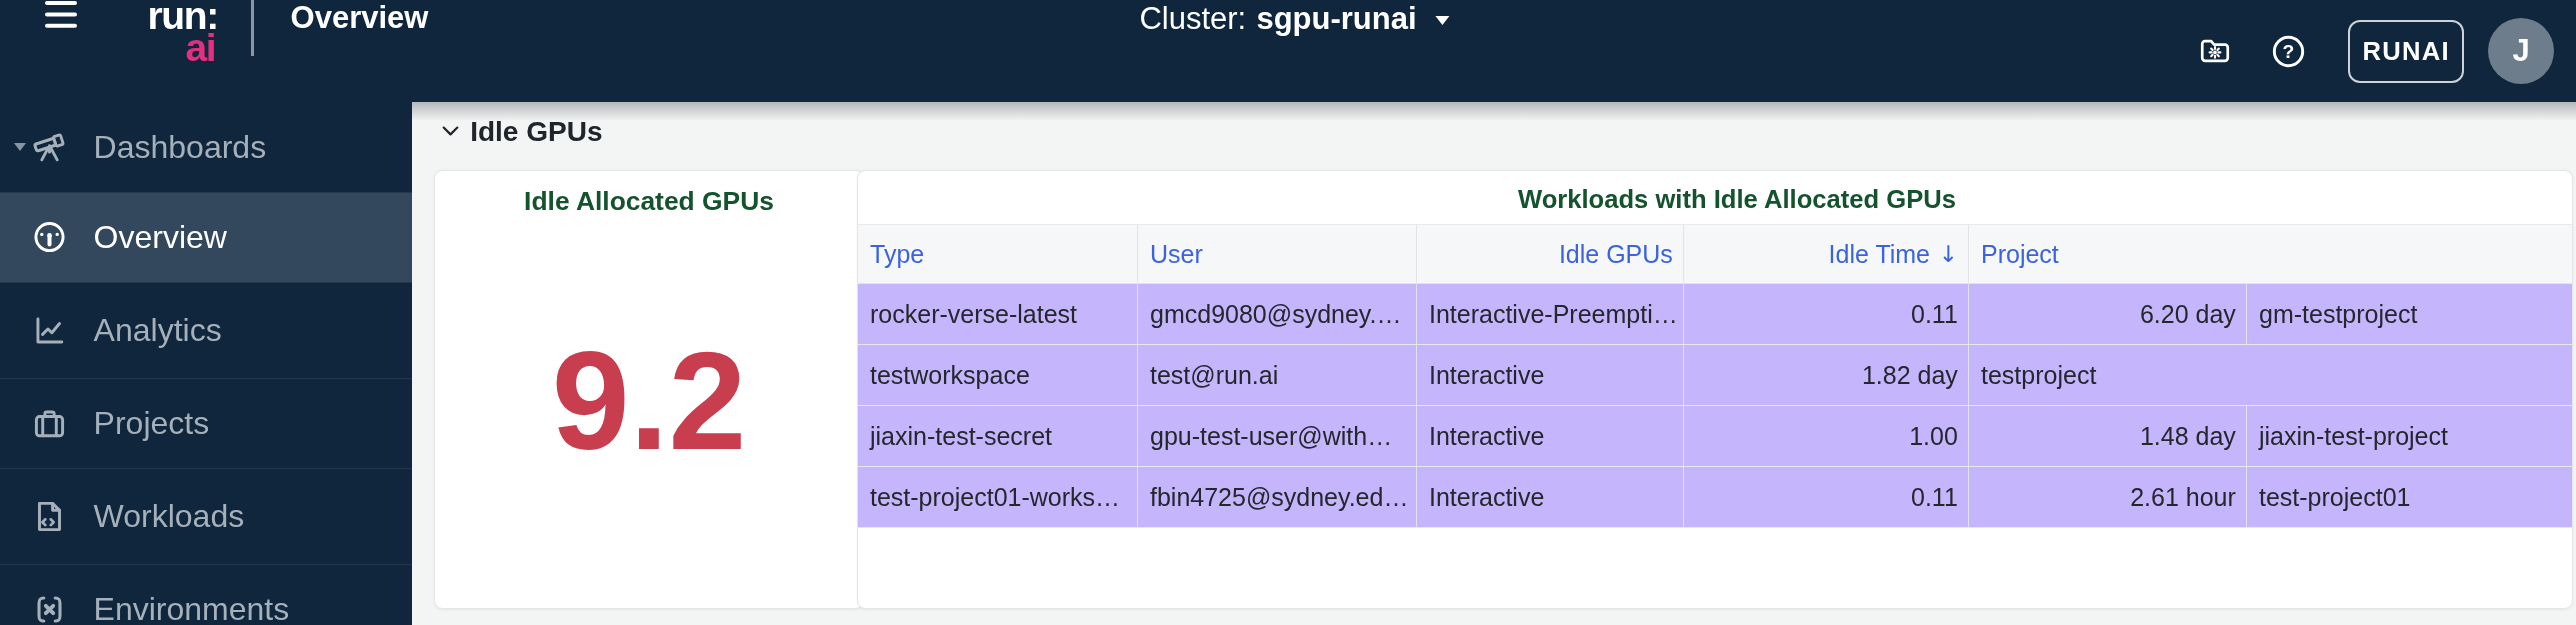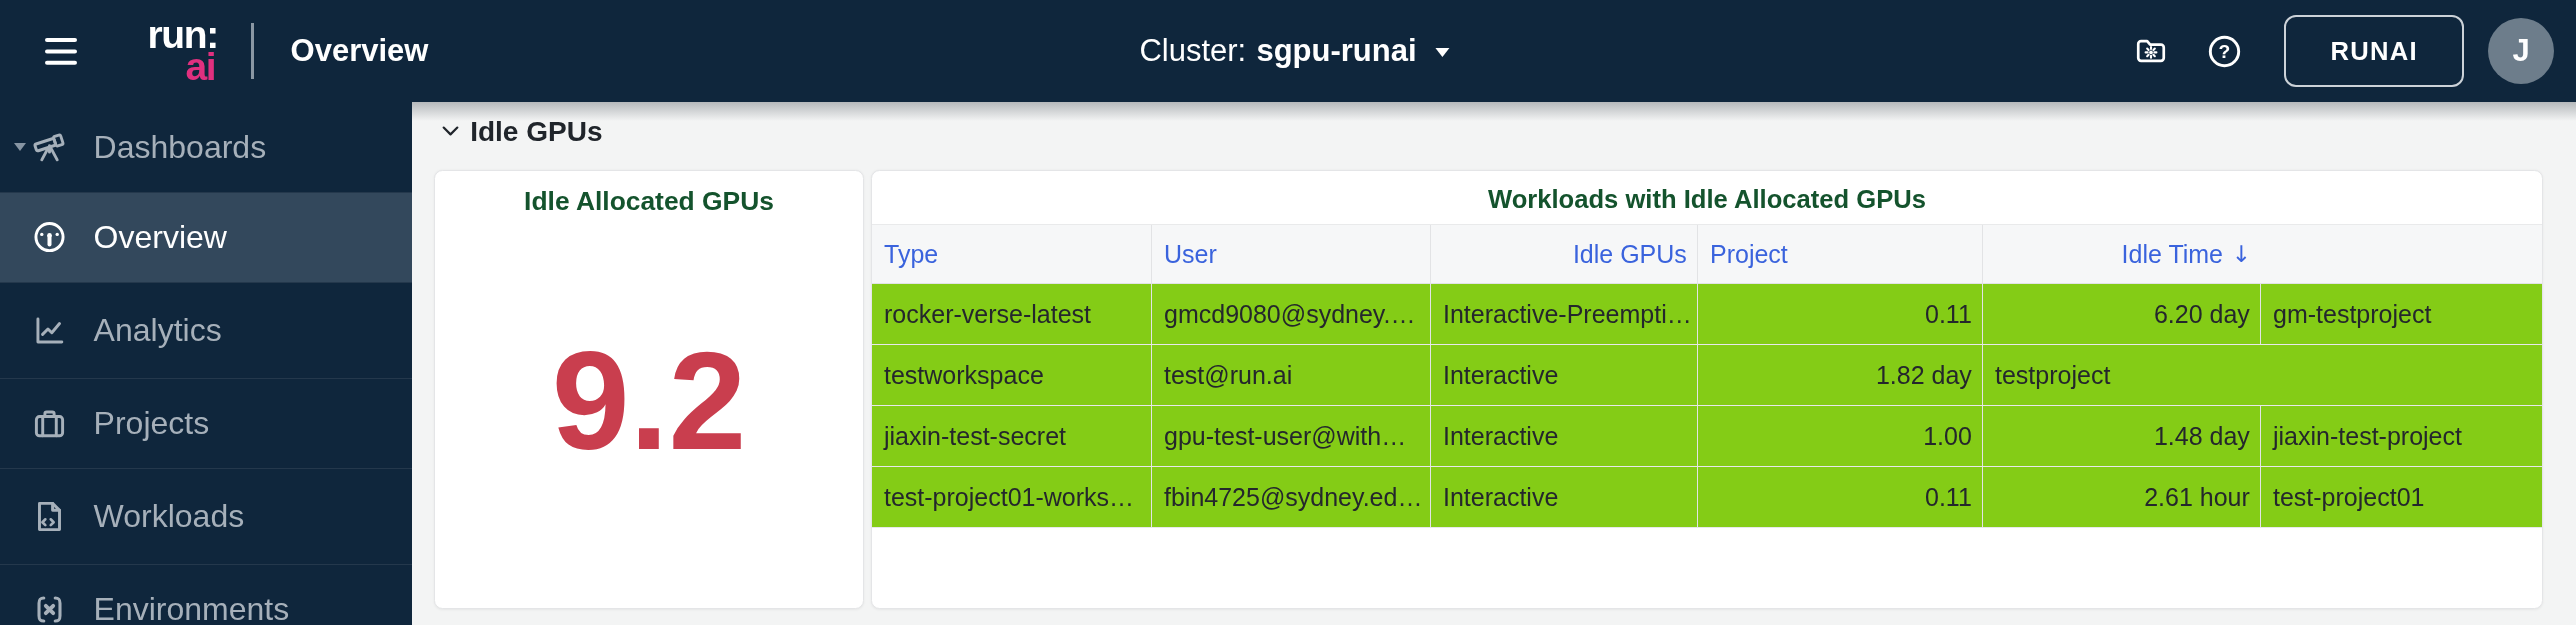--- a/index.html
+++ b/index.html
@@ -4,21 +4,21 @@
 <style>
   html,body{margin:0;padding:0;}
   .app{
     position:relative;width:2576px;height:625px;overflow:hidden;
     background:#f3f4f4;font-family:"Liberation Sans",sans-serif;
     -webkit-font-smoothing:antialiased;
   }
   
   .navbar{
     position:absolute;top:0;left:0;right:0;height:102px;
-    background:#0f263c;display:flex;align-items:center;z-index:20;
+    background:#0f263c;display:flex;z-index:20;
   }
   .hamburger{background:none;border:none;margin-left:45px;padding:0;cursor:pointer;display:flex;}
   .logo{display:flex;flex-direction:column;align-items:flex-end;margin-left:61px;width:80px;
         font-weight:700;letter-spacing:-1.3px;line-height:0.82;}
   .logo-run{font-size:39px;color:#ffffff;}
   .logo-ai{font-size:39px;color:#e1307f;margin-right:2.6px;}
   .nav-divider{width:2.6px;height:56px;background:#8a97a3;margin-left:33px;}
   .page-title{margin-left:37px;color:#ffffff;font-size:31px;font-weight:600;}
   .cluster{
     position:absolute;left:50%;transform:translateX(-50%);
@@ -27,21 +27,21 @@
   }
   .cluster-label{font-size:31px;font-weight:400;margin-left:13px;}
   .cluster-name{font-size:31px;font-weight:700;margin-left:10.2px;}
   .caret-down{width:0;height:0;border-left:7.7px solid transparent;border-right:7.7px solid transparent;
     border-top:9.4px solid #ffffff;margin-left:19px;margin-top:2.6px;}
   .nav-right{margin-left:auto;display:flex;align-items:center;padding-right:22px;}
   .icon-btn{background:none;border:none;padding:0;cursor:pointer;display:flex;color:#fff;}
   .icon-btn.folder{margin-right:37px;}
   .icon-btn.help{margin-right:41px;}
   .tenant-btn{
-    height:72px;padding:0 44px;border:2.6px solid #ccd2d8;border-radius:12px;background:transparent;
+    height:63px;padding:0 12px;border:2.6px solid #ccd2d8;border-radius:12px;background:transparent;
     color:#ffffff;font-size:25.6px;font-weight:700;letter-spacing:1.3px;cursor:pointer;
     font-family:"Liberation Sans",sans-serif;display:flex;align-items:center;margin-right:24px;
   }
   .avatar{width:66px;height:66px;border-radius:50%;background:#6d7d8b;color:#fff;
     display:flex;align-items:center;justify-content:center;font-size:31px;font-weight:600;cursor:pointer;}
   
   .sidebar{position:absolute;top:102px;left:0;bottom:0;width:412px;background:#0f263c;z-index:10;overflow:hidden;}
   .side-item{
     position:relative;display:flex;align-items:center;padding-left:31px;cursor:pointer;
     color:#a6b0ba;
@@ -60,26 +60,26 @@
   .content::before{content:"";position:absolute;top:0;left:0;right:0;height:19px;
     background:linear-gradient(to bottom,rgba(20,30,40,0.28),rgba(20,30,40,0));pointer-events:none;}
   .section-header{position:absolute;left:29px;top:13.6px;display:flex;align-items:center;gap:10.2px;cursor:pointer;}
   .section-title{font-size:28px;font-weight:700;color:#20252b;}
   .card{position:absolute;top:68px;background:#ffffff;border:0.9px solid #e4e5e7;border-radius:8.5px;
     box-shadow:0 0.9px 2.6px rgba(0,0,0,0.06);}
   .metric-card{left:22px;width:428px;height:437px;}
   .card-title{margin-top:15.3px;text-align:center;font-size:26.4px;font-weight:700;color:#14532d;}
   .metric-value{position:absolute;top:160px;left:0;right:0;text-align:center;
     font-size:140px;font-weight:700;color:#c93e4e;line-height:1;}
-  .table-card{left:459px;width:1670px;height:437px;}
+  .table-card{left:445px;width:1670px;height:437px;padding-left:44px;}
   .table-card .card-title{margin-top:13.6px;font-size:25.6px;}
   .tbl{position:absolute;top:53px;left:0;right:0;}
   .thead,.trow{display:grid;grid-template-columns:280px 279px 267px 285px 278px 1fr;}
   .thead{height:58px;background:#f6f7f8;border-top:0.9px solid #e9eaeb;border-bottom:0.9px solid #e2e3e5;}
-  .trow{height:60px;background:#84cc16;border-bottom:0.9px solid #e7e8ea;}
+  .trow{height:60px;background:#c4b5fd;border-bottom:0.9px solid #e7e8ea;}
   .th,.td{display:flex;align-items:center;padding:0 12px;border-right:0.9px solid #e2e3e5;
     overflow:hidden;white-space:nowrap;}
   .th:last-child,.td:last-child{border-right:none;}
   .th{font-size:25px;color:#3a63dd;cursor:pointer;}
   .td{font-size:25px;color:#24272c;}
   .num{justify-content:flex-end;padding-right:10.2px;}
   .sort{margin-left:8.5px;font-family:"DejaVu Sans",sans-serif;font-size:23px;color:#3a63dd;}
   svg{display:block;}
 </style>
 </head>
@@ -214,26 +214,26 @@
         <div class="thead">
           <div class="th">
             <span>Type</span>
           </div>
           <div class="th">
             <span>User</span>
           </div>
           <div class="th num">
             <span>Idle GPUs</span>
           </div>
-          <div class="th">
-            <span>Project</span>
-          </div>
           <div class="th num">
             <span>Idle Time</span>
             <span class="sort">↓</span>
+          </div>
+          <div class="th">
+            <span>Project</span>
           </div>
         </div>
 
         <div class="trow">
           <div class="td">rocker-verse-latest</div>
           <div class="td">gmcd9080@sydney.…</div>
           <div class="td">Interactive-Preempti…</div>
           <div class="td num">0.11</div>
           <div class="td num">6.20 day</div>
           <div class="td">gm-testproject</div>

